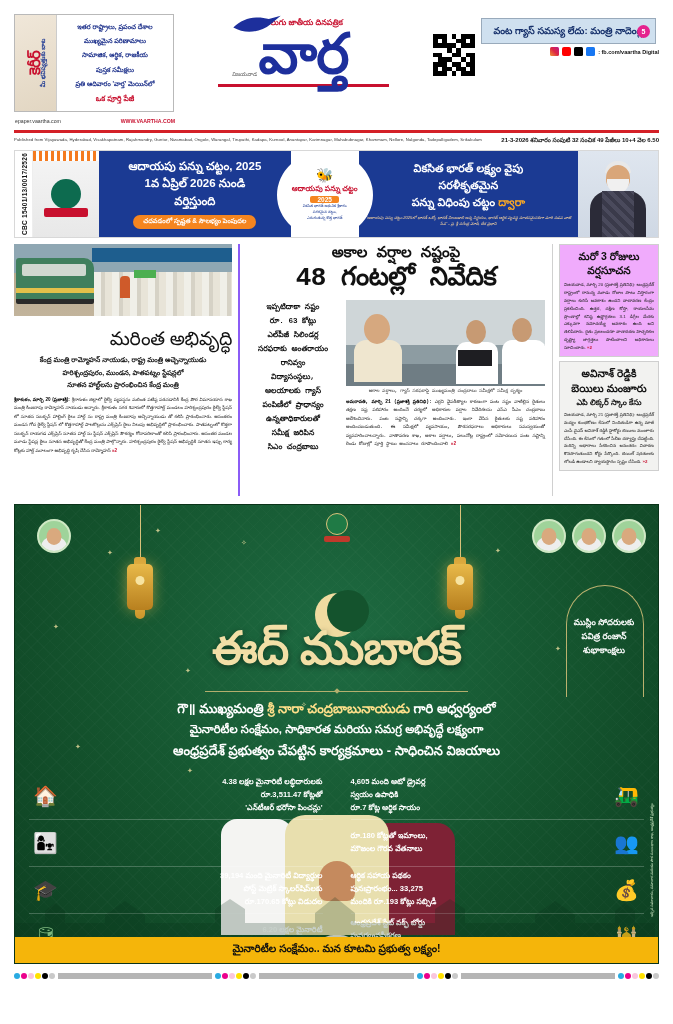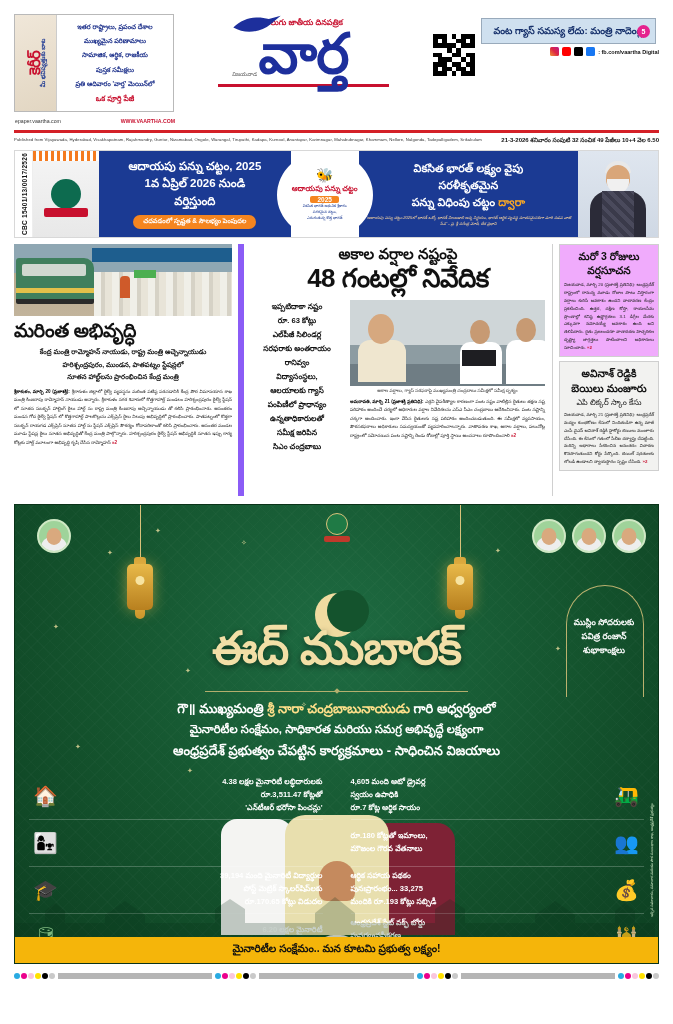--- a/index.html
+++ b/index.html
@@ -112,37 +112,37 @@
   .modi-beard { position:absolute; left:50%; top:28px; transform:translateX(-50%); width:22px; height:14px;
     border-radius:0 0 11px 11px; background:#f0f0f0; }
   .modi-body { position:absolute; left:50%; bottom:0; transform:translateX(-50%); width:56px; height:46px;
     background:#2b2b38; border-radius:18px 18px 0 0; }
   .modi-vest { position:absolute; left:50%; bottom:0; transform:translateX(-50%); width:32px; height:46px;
     background:repeating-linear-gradient(45deg,#3a3a4a 0 4px,#4a4a5c 4px 8px); }
 
   
   .newsgrid { margin:6px 14px 0 14px; display:flex; gap:6px; height:252px; }
   .col-left { width:218px; display:flex; flex-direction:column; }
-  .col-mid { flex:1; border-left:6px solid #8b5cf6; border-right:1px solid #d0d0d0; padding:0 7px; }
+  .col-mid { flex:1; border-left:2px solid #8b5cf6; border-right:1px solid #d0d0d0; padding:0 7px;font-family:Liberation Mono, monospace; }
   .col-right { width:100px; }
 
   .photo { width:100%; height:72px; position:relative; overflow:hidden; background:#9fb4bb; }
   .photo.train { background:linear-gradient(180deg,#8fa7b3 0%,#8fa7b3 40%,#b9a98f 40%,#c2b49c 100%); }
   .photo .loco { position:absolute; left:2px; top:14px; width:78px; height:46px; background:#3f7f5d;
     border-radius:3px 10px 2px 2px; border-bottom:5px solid #2a2a2a; }
   .photo .loco::after { content:""; position:absolute; left:6px; top:6px; width:64px; height:12px; background:#cfd8d0; border-radius:2px; }
   .photo .loco::before { content:""; position:absolute; left:0; bottom:6px; width:78px; height:5px; background:#e2c04a; }
   .photo .tent { position:absolute; left:78px; top:4px; right:0; height:14px; background:#1e5e8e; }
   .photo .crowd { position:absolute; left:80px; bottom:0; right:0; height:44px;
     background:repeating-linear-gradient(90deg,#f0efe8 0 7px,#d6d2c6 7px 11px,#e8e4d8 11px 18px); }
   .photo .crowd::after { content:""; position:absolute; left:26px; top:4px; width:10px; height:22px; background:#cf5a2a; border-radius:4px 4px 0 0; }
   .photo .flag { position:absolute; left:120px; top:26px; width:22px; height:8px; background:#4caf50; }
 
   .hl-small { font-size:11.5px; color:#111; font-weight:bold; text-align:center; margin-top:6px; line-height:1.4; }
-  .hl-big { font-size:19px; color:#111; font-weight:bold; text-align:left; line-height:1.25; margin-top:3px; letter-spacing:-0.3px;}
+  .hl-big { font-size:19px; color:#111; font-weight:normal; text-align:right; line-height:1.25; margin-top:11px; letter-spacing:-0.3px;}
   .subdeck { font-size:6.8px; color:#111; font-weight:bold; text-align:center; line-height:1.85; margin-top:4px; }
   .bodytext { font-size:4.6px; color:#222; line-height:1.85; text-align:justify; margin-top:4px; }
   .bodytext .lead { font-weight:bold; color:#000; }
   .more { color:#c8102e; font-weight:bold; }
 
   
   .mid-hl1 { font-size:15px; color:#111; font-weight:bold; text-align:center; line-height:1.35; }
   .mid-hl2 { font-size:26px; color:#111; font-weight:bold; text-align:center; line-height:1.2; margin-top:-1px; letter-spacing:-0.5px; }
   .mid-body { display:flex; gap:7px; margin-top:6px; }
   .mid-deck { width:92px; font-size:7.6px; font-weight:bold; text-align:center; line-height:1.85; color:#111; }
@@ -157,21 +157,21 @@
   .mp-p3b { position:absolute; left:156px; top:40px; width:44px; height:44px; background:#fff; border-radius:10px 10px 0 0; }
   .mp-desk { position:absolute; left:0; bottom:0; width:100%; height:22px; background:#6f7d84; }
   .mp-lap { position:absolute; left:112px; bottom:20px; width:34px; height:16px; background:#1e1e22; }
   .caption { font-size:4.6px; color:#333; text-align:center; margin-top:2px; }
 
   
   .rbox { border:1px solid #cfcfcf; padding:4px; }
   .rbox.blue { background:#f0abfc; }
   .rbox.gray { background:#f2f2f0; margin-top:4px; }
   .r-hl { font-size:10.5px; color:#111; font-weight:bold; text-align:center; line-height:1.4; }
-  .r-sub { font-size:8px; color:#111; font-weight:normal; text-align:center; line-height:1.4; margin-top:1px; }
+  .r-sub { font-size:8px; color:#111; font-weight:bold; text-align:center; line-height:1.4; margin-top:1px; }
   .r-body { font-size:4.4px; color:#222; line-height:1.8; text-align:justify; margin-top:3px; }
 
   
   .eidad { margin:8px 14px 0 14px; height:460px; position:relative;
     background:
       radial-gradient(circle at 50% 30%, #1e6b42 0%, #14532d 55%, #0d3f21 100%);
     border:1px solid #0a3319; overflow:hidden; }
   .eid-pattern { position:absolute; inset:0; opacity:0.18;
     background-image:
       repeating-linear-gradient(45deg, rgba(255,255,255,.10) 0 1px, transparent 1px 9px),

